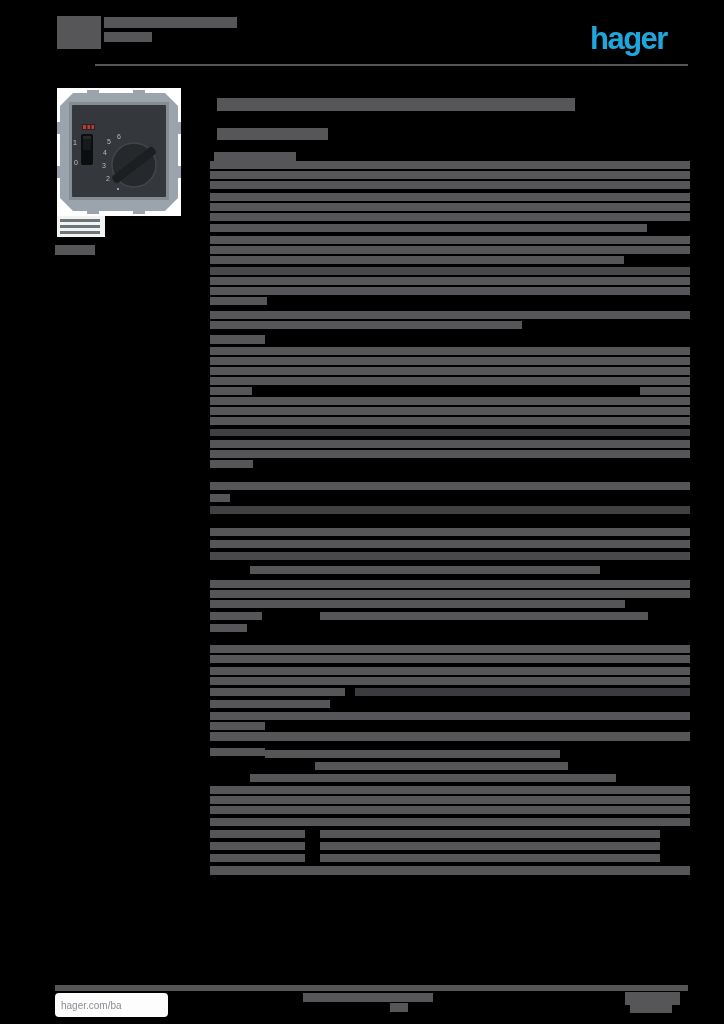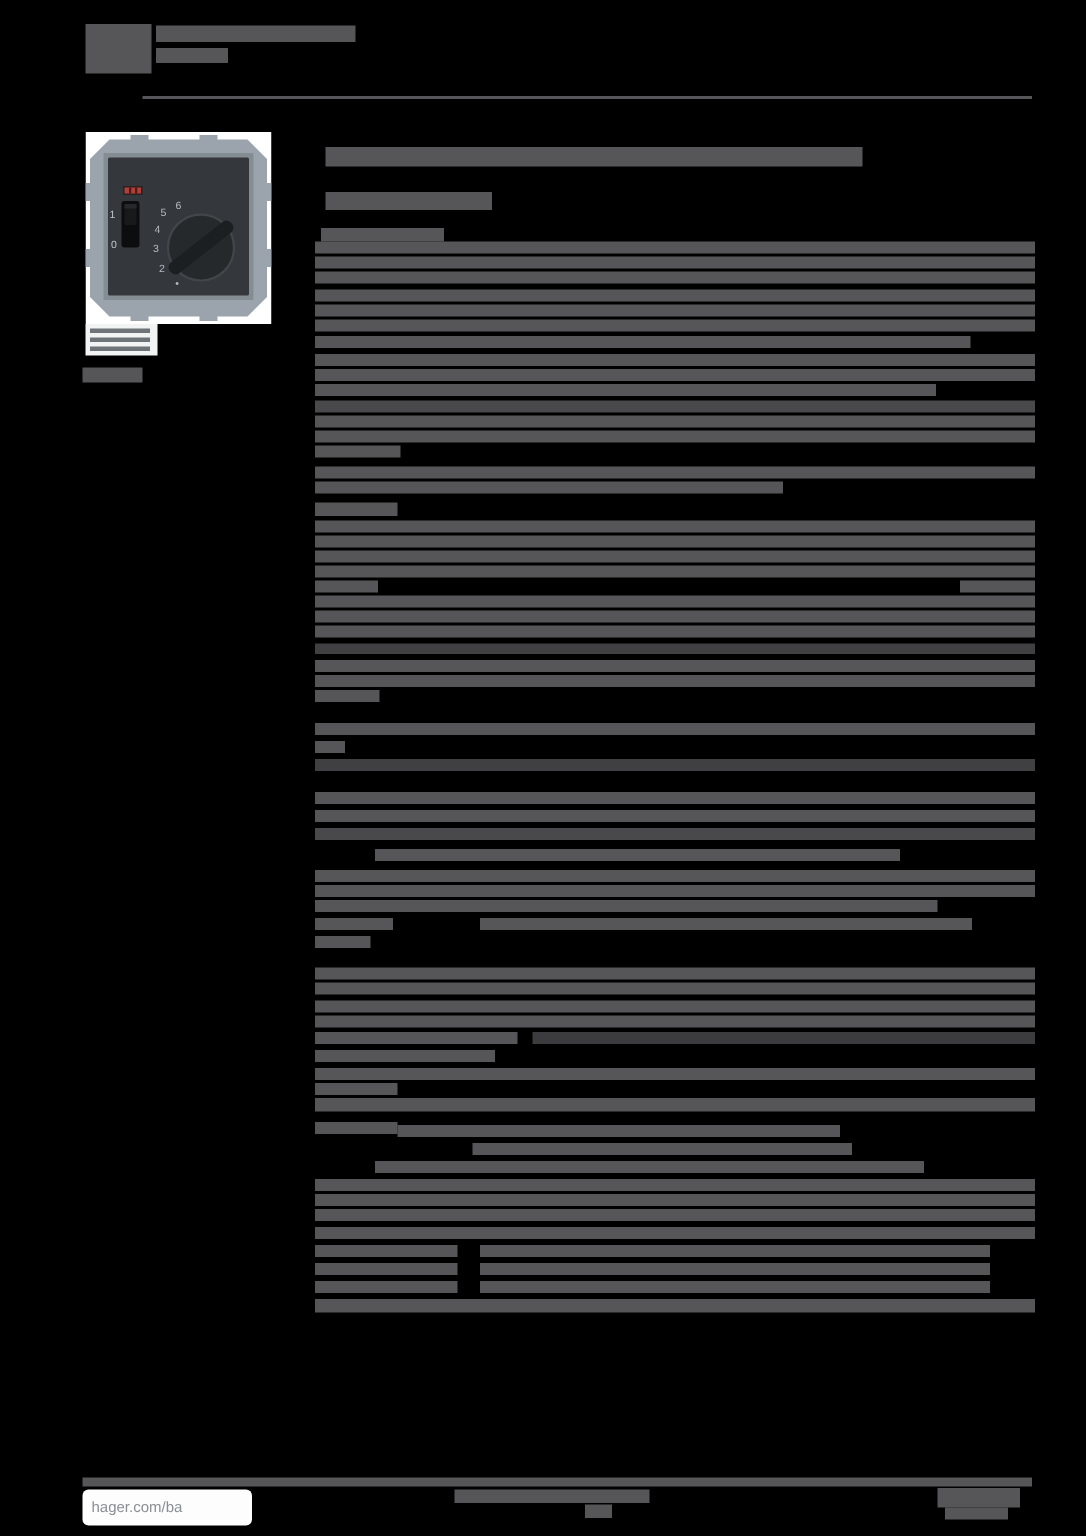--- a/index.html
+++ b/index.html
@@ -111,20 +111,21 @@
       <div class="bar" style="left: 210px; top: 854px; width: 95px; height: 8px; opacity: 1; background: rgb(86, 86, 88);"></div>
       <div class="bar" style="left: 320px; top: 854px; width: 340px; height: 8px; opacity: 1; background: rgb(86, 86, 88);"></div>
       <div class="bar" style="left: 210px; top: 866px; width: 480px; height: 9px; opacity: 1; background: rgb(86, 86, 88);"></div>
       <div class="bar" style="left: 55px; top: 985px; width: 633px; height: 6px; opacity: 1; background: rgb(86, 86, 88);"></div>
       <div class="bar" style="left: 303px; top: 993px; width: 130px; height: 9px; opacity: 1; background: rgb(86, 86, 88);"></div>
       <div class="bar" style="left: 390px; top: 1003px; width: 18px; height: 9px; opacity: 1; background: rgb(86, 86, 88);"></div>
       <div class="bar" style="left: 625px; top: 992px; width: 55px; height: 13px; opacity: 1; background: rgb(86, 86, 88);"></div>
       <div class="bar" style="left: 630px; top: 1005px; width: 42px; height: 8px; opacity: 1; background: rgb(86, 86, 88);"></div>
     </div>
 
+  <div class="logo" style="color: rgb(30, 167, 220);">hager</div>
 
   <div class="figure">
     <svg width="124" height="128" viewBox="0 0 124 128">
 
       <rect x="0" y="0" width="124" height="128" fill="#ffffff"></rect>
 
       <g>
         <path d="M16,5 H108 L121,18 V110 L108,123 H16 L3,110 V18 Z" fill="#9BA4AC"></path>
         <rect x="30" y="2" width="12" height="5" fill="#9BA4AC"></rect>
         <rect x="76" y="2" width="12" height="5" fill="#9BA4AC"></rect>

